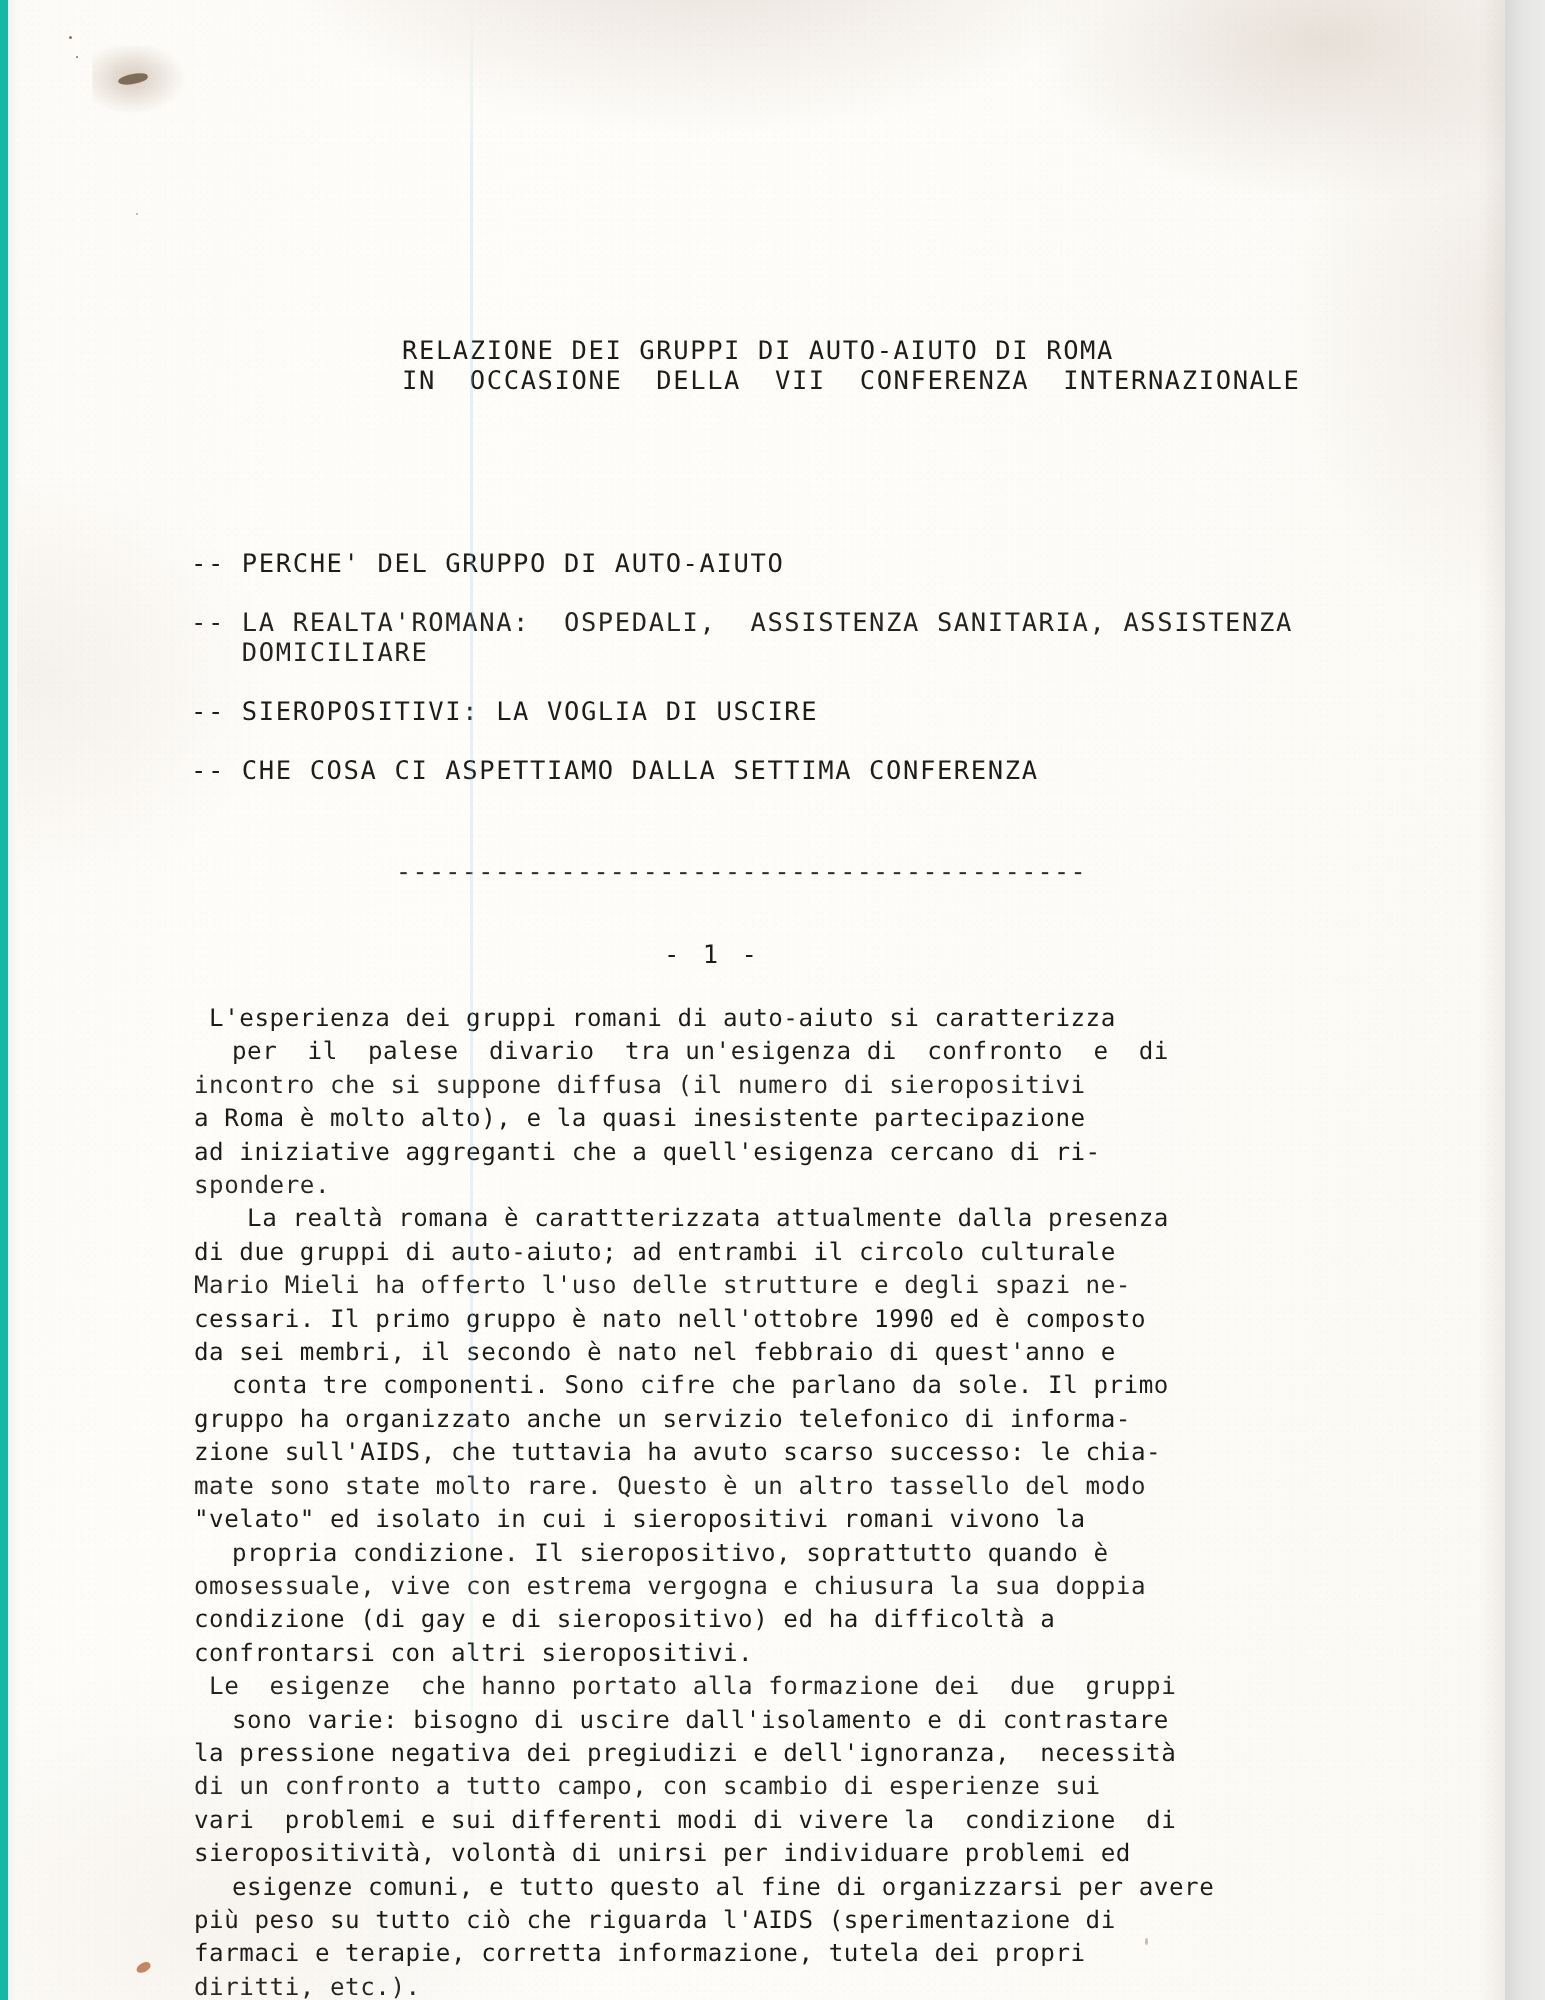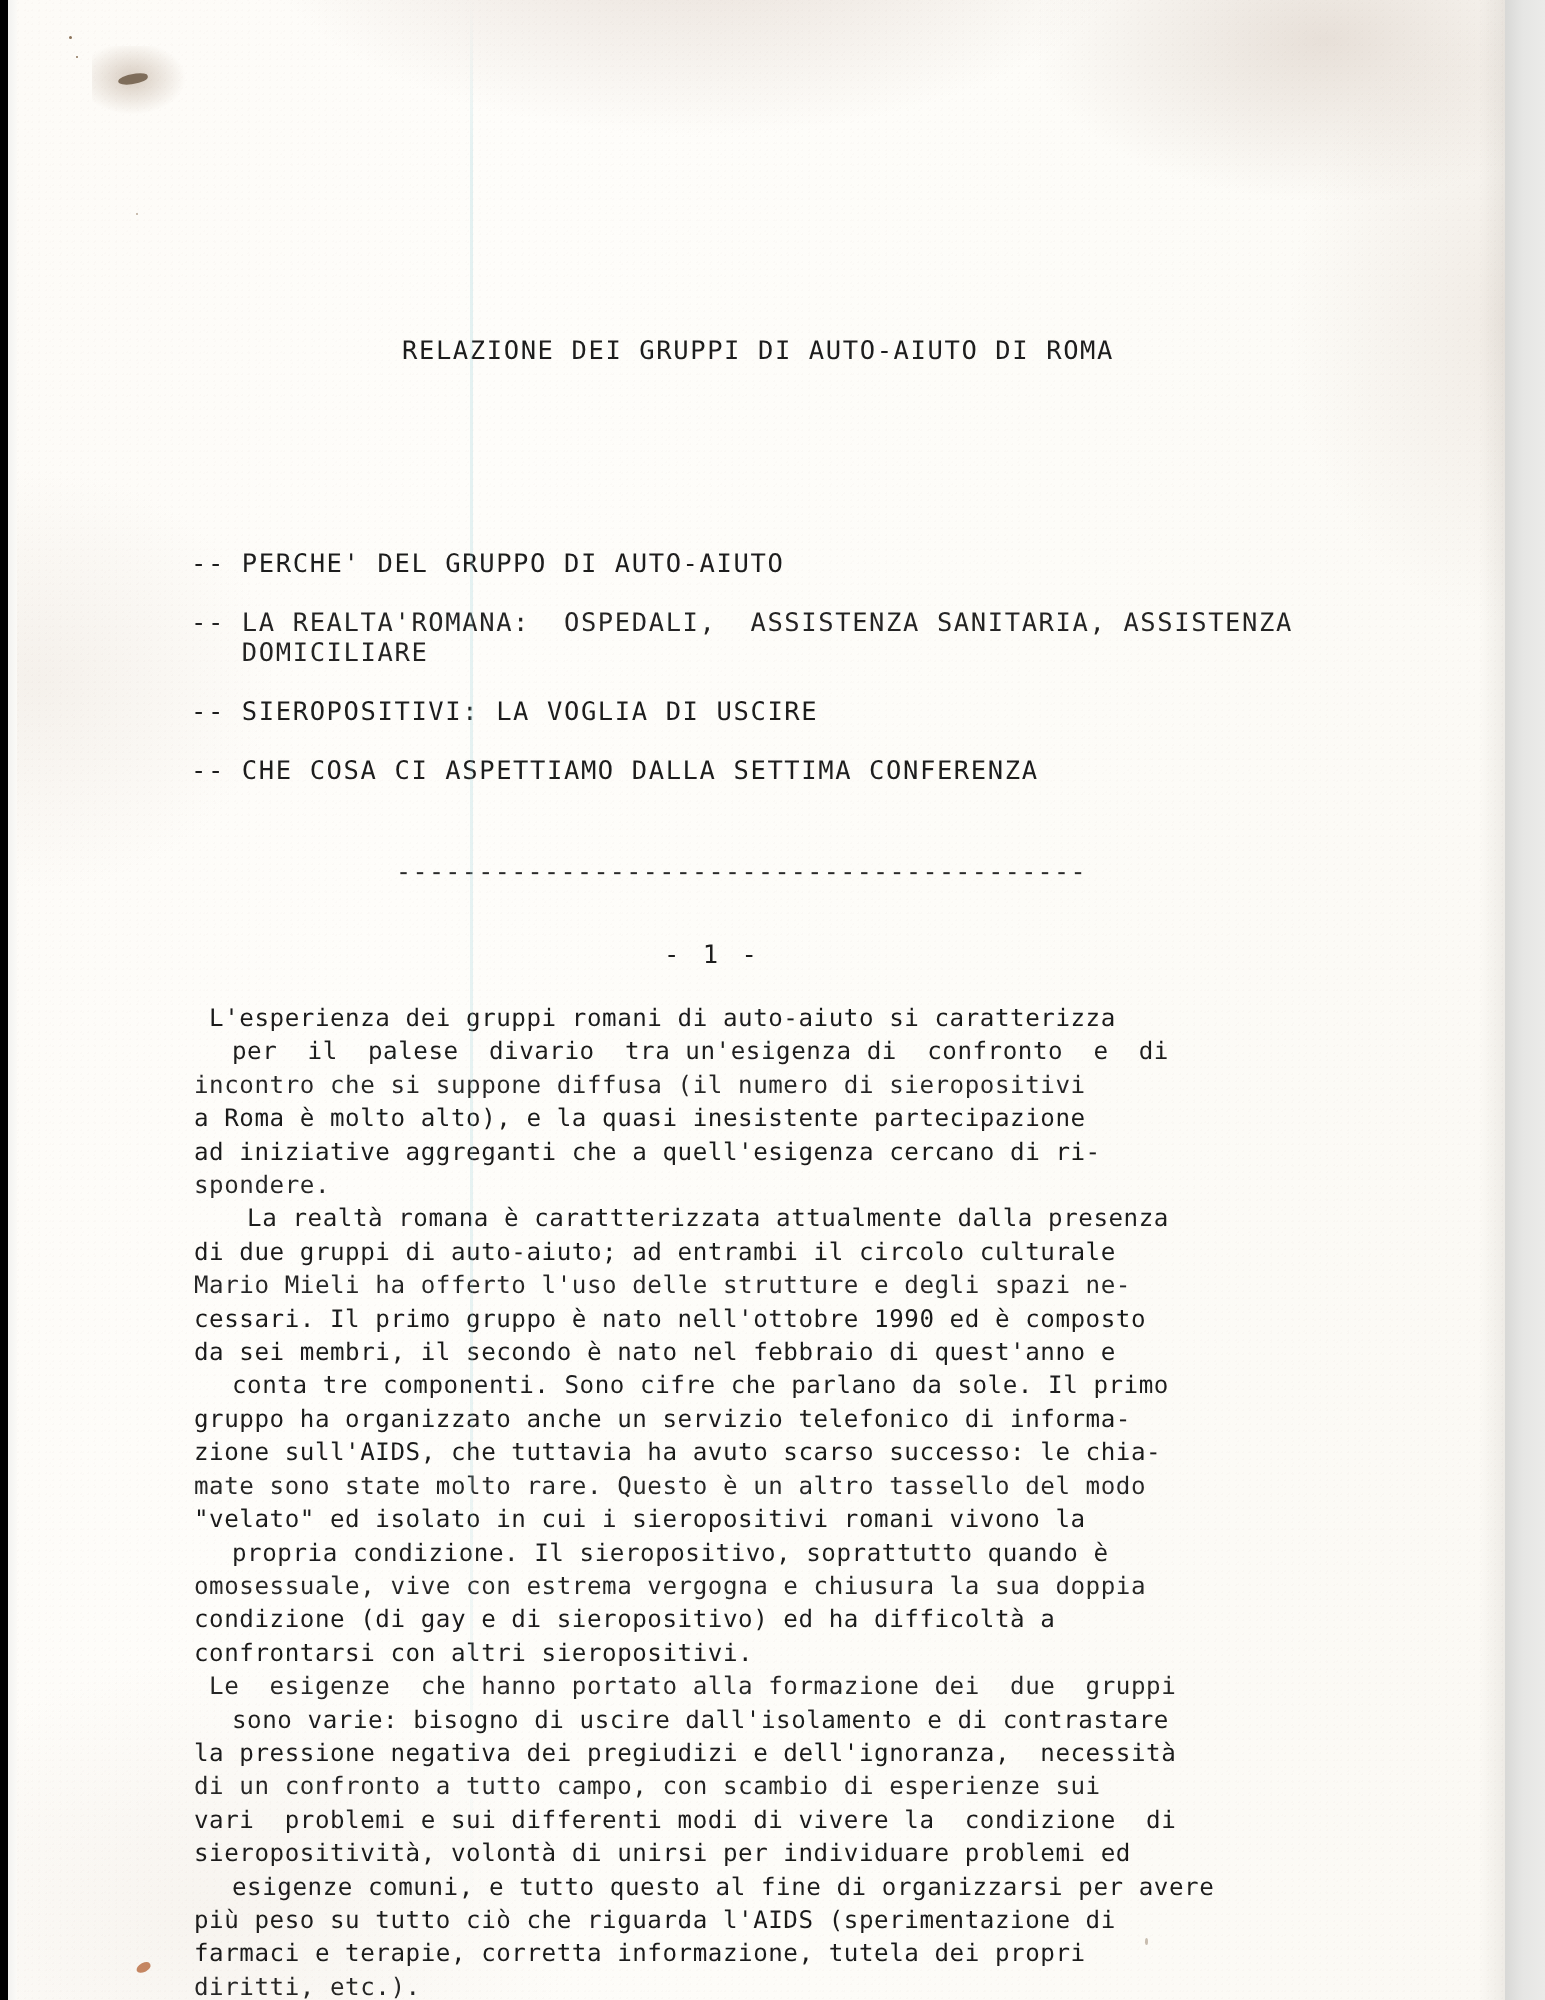--- a/index.html
+++ b/index.html
@@ -6,21 +6,21 @@
     margin: 0;
     padding: 0;
     background: #ffffff;
   }
 
   .scan-root {
     position: relative;
     width: 1545px;
     height: 2000px;
     overflow: hidden;
-    background: #000000;
+    background: #14b8a6;
     font-family: "DejaVu Sans Mono", "Liberation Mono", monospace;
   }
 
   
   .paper {
     position: absolute;
     left: 8px;
     top: 0;
     width: 1497px;
     height: 2000px;
@@ -172,21 +172,21 @@
 </style>
 </head>
 <body>
 
 <div class="scan-root">
 
   <div class="paper">
     <div class="grain"></div>
     <div class="left-edge"></div>
 
-    <div class="typed title-block"><div>RELAZIONE DEI GRUPPI DI AUTO-AIUTO DI ROMA</div></div>
+    <div class="typed title-block"><div>RELAZIONE DEI GRUPPI DI AUTO-AIUTO DI ROMA</div><div>IN  OCCASIONE  DELLA  VII  CONFERENZA  INTERNAZIONALE</div></div>
 
     <div class="typed bullet-list"><div class="bullet-item">-- PERCHE' DEL GRUPPO DI AUTO-AIUTO</div><div class="bullet-item">-- LA REALTA'ROMANA:  OSPEDALI,  ASSISTENZA SANITARIA, ASSISTENZA
    DOMICILIARE</div><div class="bullet-item">-- SIEROPOSITIVI: LA VOGLIA DI USCIRE</div><div class="bullet-item">-- CHE COSA CI ASPETTIAMO DALLA SETTIMA CONFERENZA</div></div>
 
     <div class="typed divider">------------------------------------------</div>
 
     <div class="typed page-marker">- 1 -</div>
 
     <div class="typed body-text"><div> L'esperienza dei gruppi romani di auto-aiuto si caratterizza</div><div>per  il  palese  divario  tra un'esigenza di  confronto  e  di</div><div>incontro che si suppone diffusa (il numero di sieropositivi</div><div>a Roma è molto alto), e la quasi inesistente partecipazione</div><div>ad iniziative aggreganti che a quell'esigenza cercano di ri-</div><div>spondere.</div><div> La realtà romana è carattterizzata attualmente dalla presenza</div><div>di due gruppi di auto-aiuto; ad entrambi il circolo culturale</div><div>Mario Mieli ha offerto l'uso delle strutture e degli spazi ne-</div><div>cessari. Il primo gruppo è nato nell'ottobre 1990 ed è composto</div><div>da sei membri, il secondo è nato nel febbraio di quest'anno e</div><div>conta tre componenti. Sono cifre che parlano da sole. Il primo</div><div>gruppo ha organizzato anche un servizio telefonico di informa-</div><div>zione sull'AIDS, che tuttavia ha avuto scarso successo: le chia-</div><div>mate sono state molto rare. Questo è un altro tassello del modo</div><div>"velato" ed isolato in cui i sieropositivi romani vivono la</div><div>propria condizione. Il sieropositivo, soprattutto quando è</div><div>omosessuale, vive con estrema vergogna e chiusura la sua doppia</div><div>condizione (di gay e di sieropositivo) ed ha difficoltà a</div><div>confrontarsi con altri sieropositivi.</div><div> Le  esigenze  che hanno portato alla formazione dei  due  gruppi</div><div>sono varie: bisogno di uscire dall'isolamento e di contrastare</div><div>la pressione negativa dei pregiudizi e dell'ignoranza,  necessità</div><div>di un confronto a tutto campo, con scambio di esperienze sui</div><div>vari  problemi e sui differenti modi di vivere la  condizione  di</div><div>sieropositività, volontà di unirsi per individuare problemi ed</div><div>esigenze comuni, e tutto questo al fine di organizzarsi per avere</div><div>più peso su tutto ciò che riguarda l'AIDS (sperimentazione di</div><div>farmaci e terapie, corretta informazione, tutela dei propri</div><div>diritti, etc.).</div></div>
 

